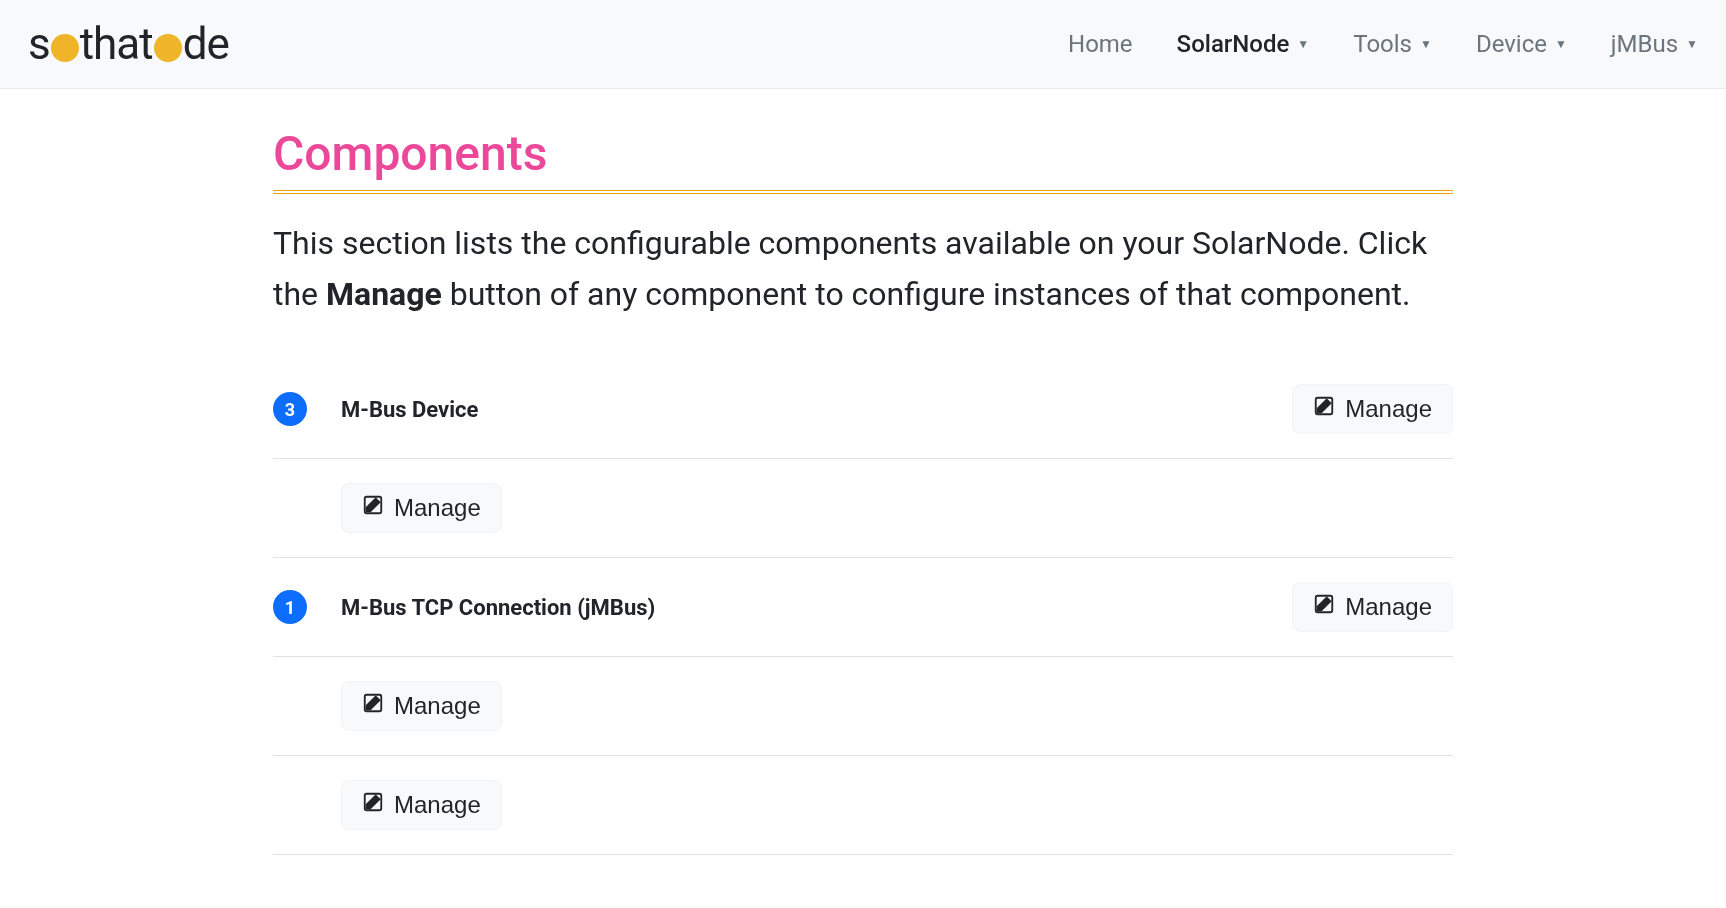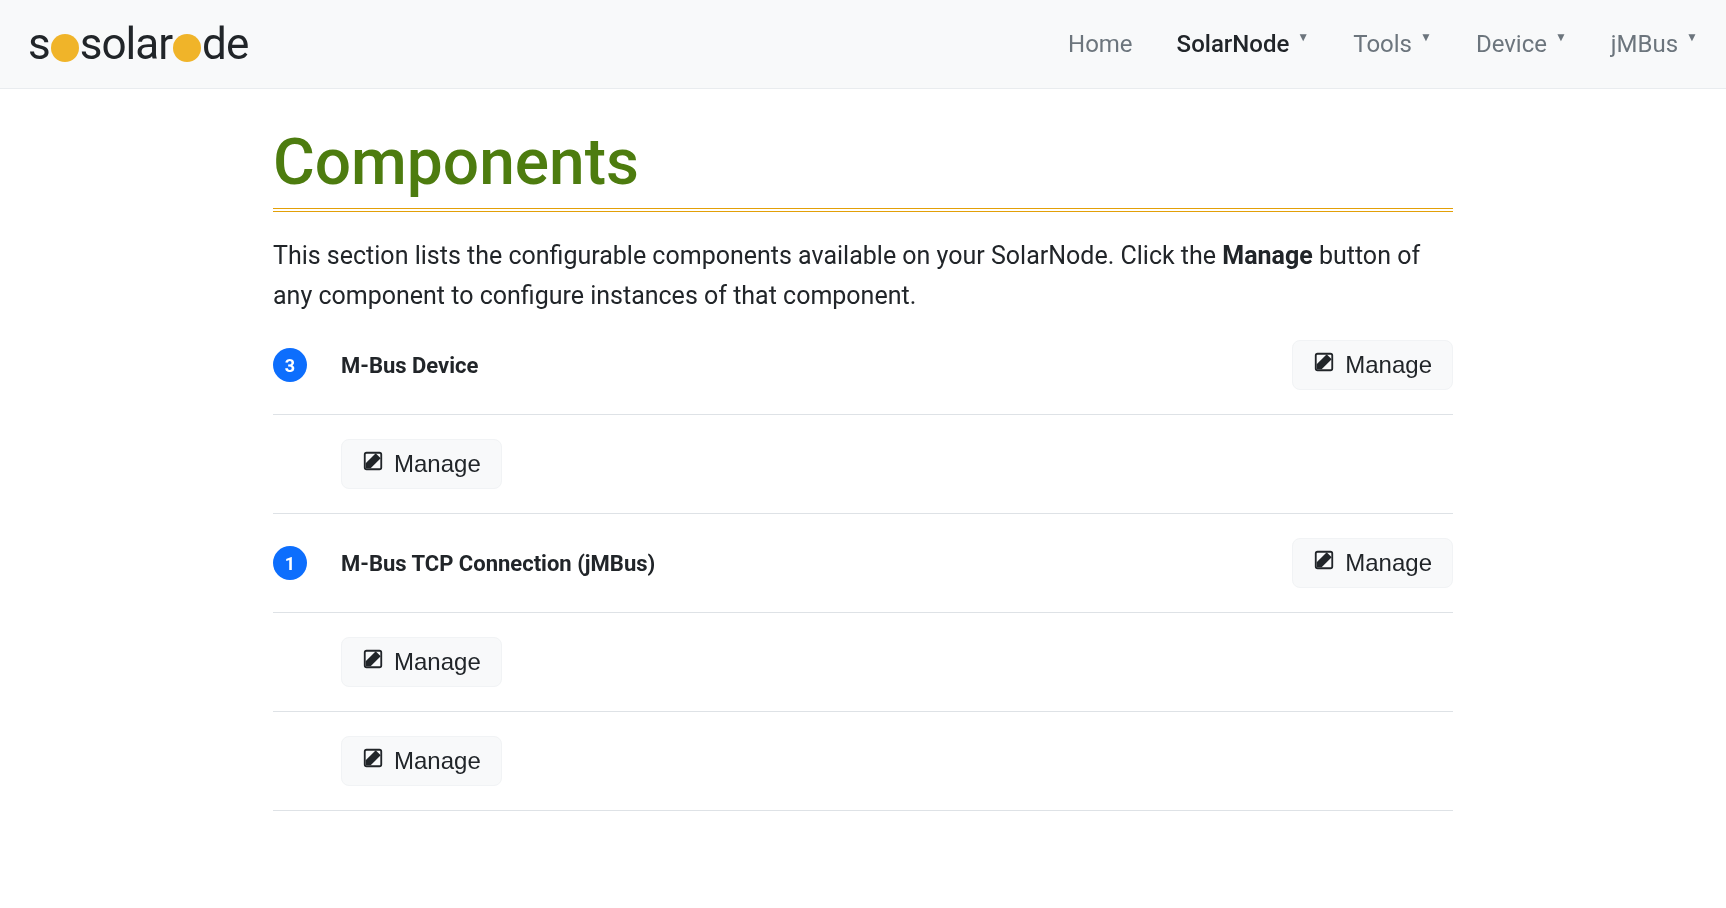--- a/index.html
+++ b/index.html
@@ -41,48 +41,49 @@
     .nav-items {
       display: flex;
       gap: 44px;
       align-items: center;
     }
     .nav-item {
       font-size: 24px;
       color: #6c757d;
       cursor: pointer;
       display: flex;
-      align-items: flex-start;
+      align-items: center;
       gap: 8px;
     }
     .nav-item.active {
       color: #212529;
       font-weight: 500;
     }
     .caret {
       font-size: 12px;
       color: #6c757d;
     }
     .content {
       max-width: 1220px;
       margin: 0 auto;
       padding: 36px 20px;
     }
     .page-title {
-      font-size: 64px;
+      font-size: 48px;
       font-weight: 500;
-      color: #4d7c0f;
+      color: #ec4899;
       padding-bottom: 8px;
       border-bottom: 4px double #e3a008;
       margin-bottom: 24px;
     }
     .description {
-      font-size: 25px;
+      font-size: 32px;
       line-height: 1.6;
       color: #212529;
+      margin-bottom: 40px;
     }
     .description .bold {
       font-weight: 700;
     }
     .component-list {
       list-style: none;
     }
     .component-row {
       display: flex;
       align-items: center;
@@ -131,21 +132,21 @@
       height: 22px;
     }
   </style>
 </head>
 <body>
 
 <nav class="navbar">
   <div class="logo">
     <span>s</span>
       <span class="logo-dot"></span>
-      <span>solar</span>
+      <span>that</span>
       <span class="logo-dot"></span>
       <span>de</span>
   </div>
   <div class="nav-items" id="nav-items">
       <div class="nav-item">
         <span>Home</span>
       </div>
       <div class="nav-item active">
         <span>SolarNode</span>
         <span class="caret">▼</span>

